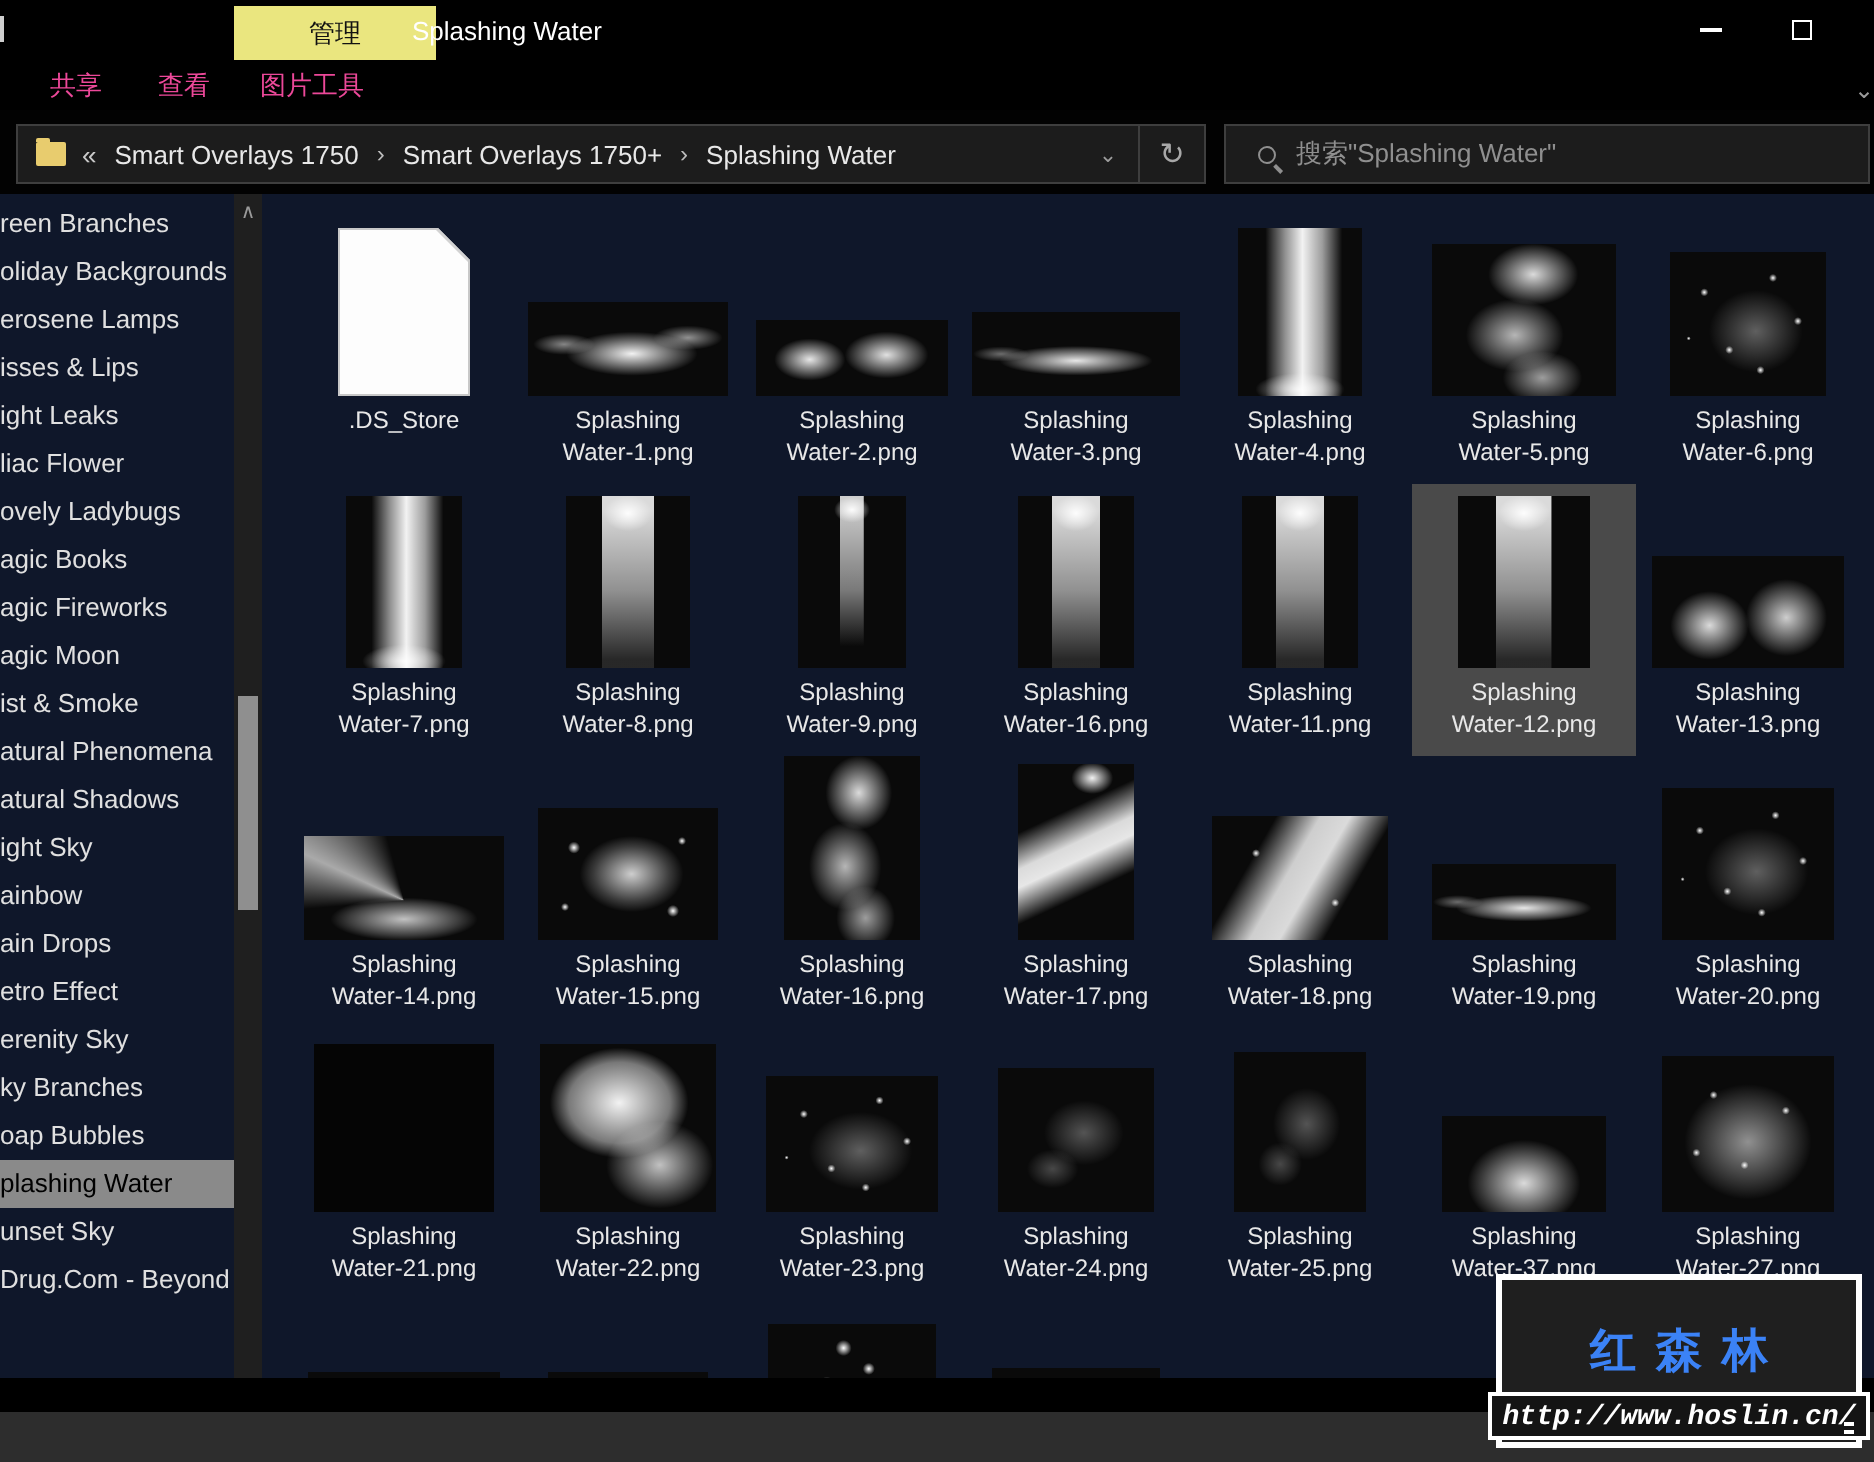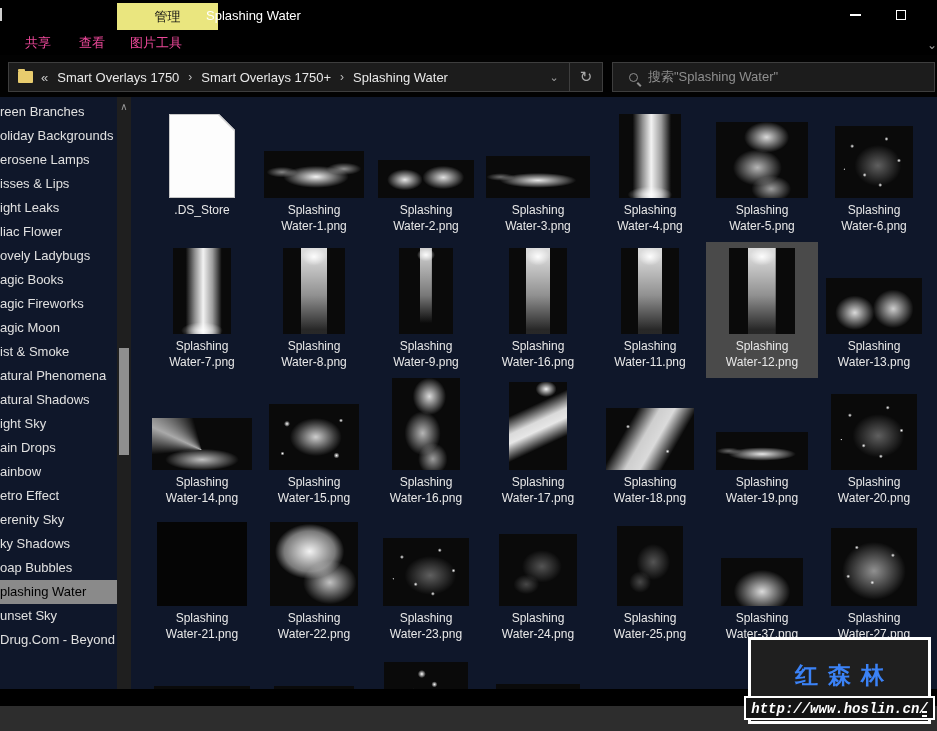--- a/index.html
+++ b/index.html
@@ -200,25 +200,25 @@
         <div class="side-item">ight Leaks</div>
         <div class="side-item">liac Flower</div>
         <div class="side-item">ovely Ladybugs</div>
         <div class="side-item">agic Books</div>
         <div class="side-item">agic Fireworks</div>
         <div class="side-item">agic Moon</div>
         <div class="side-item">ist &amp; Smoke</div>
         <div class="side-item">atural Phenomena</div>
         <div class="side-item">atural Shadows</div>
         <div class="side-item">ight Sky</div>
+        <div class="side-item">ainbow</div>
         <div class="side-item">ain Drops</div>
-        <div class="side-item">ainbow</div>
         <div class="side-item">etro Effect</div>
         <div class="side-item">erenity Sky</div>
-        <div class="side-item">ky Shadows</div>
+        <div class="side-item">ky Branches</div>
         <div class="side-item">oap Bubbles</div>
         <div class="side-item selected">plashing Water</div>
         <div class="side-item">unset Sky</div>
         <div class="side-item">Drug.Com - Beyond</div>
       </div>
     <div class="side-partial"></div>
     <div class="side-scroll">
       <div class="scroll-arrow arrow-up">∧</div>
       <div class="scroll-thumb"></div>
       <div class="scroll-arrow arrow-down">∨</div>

